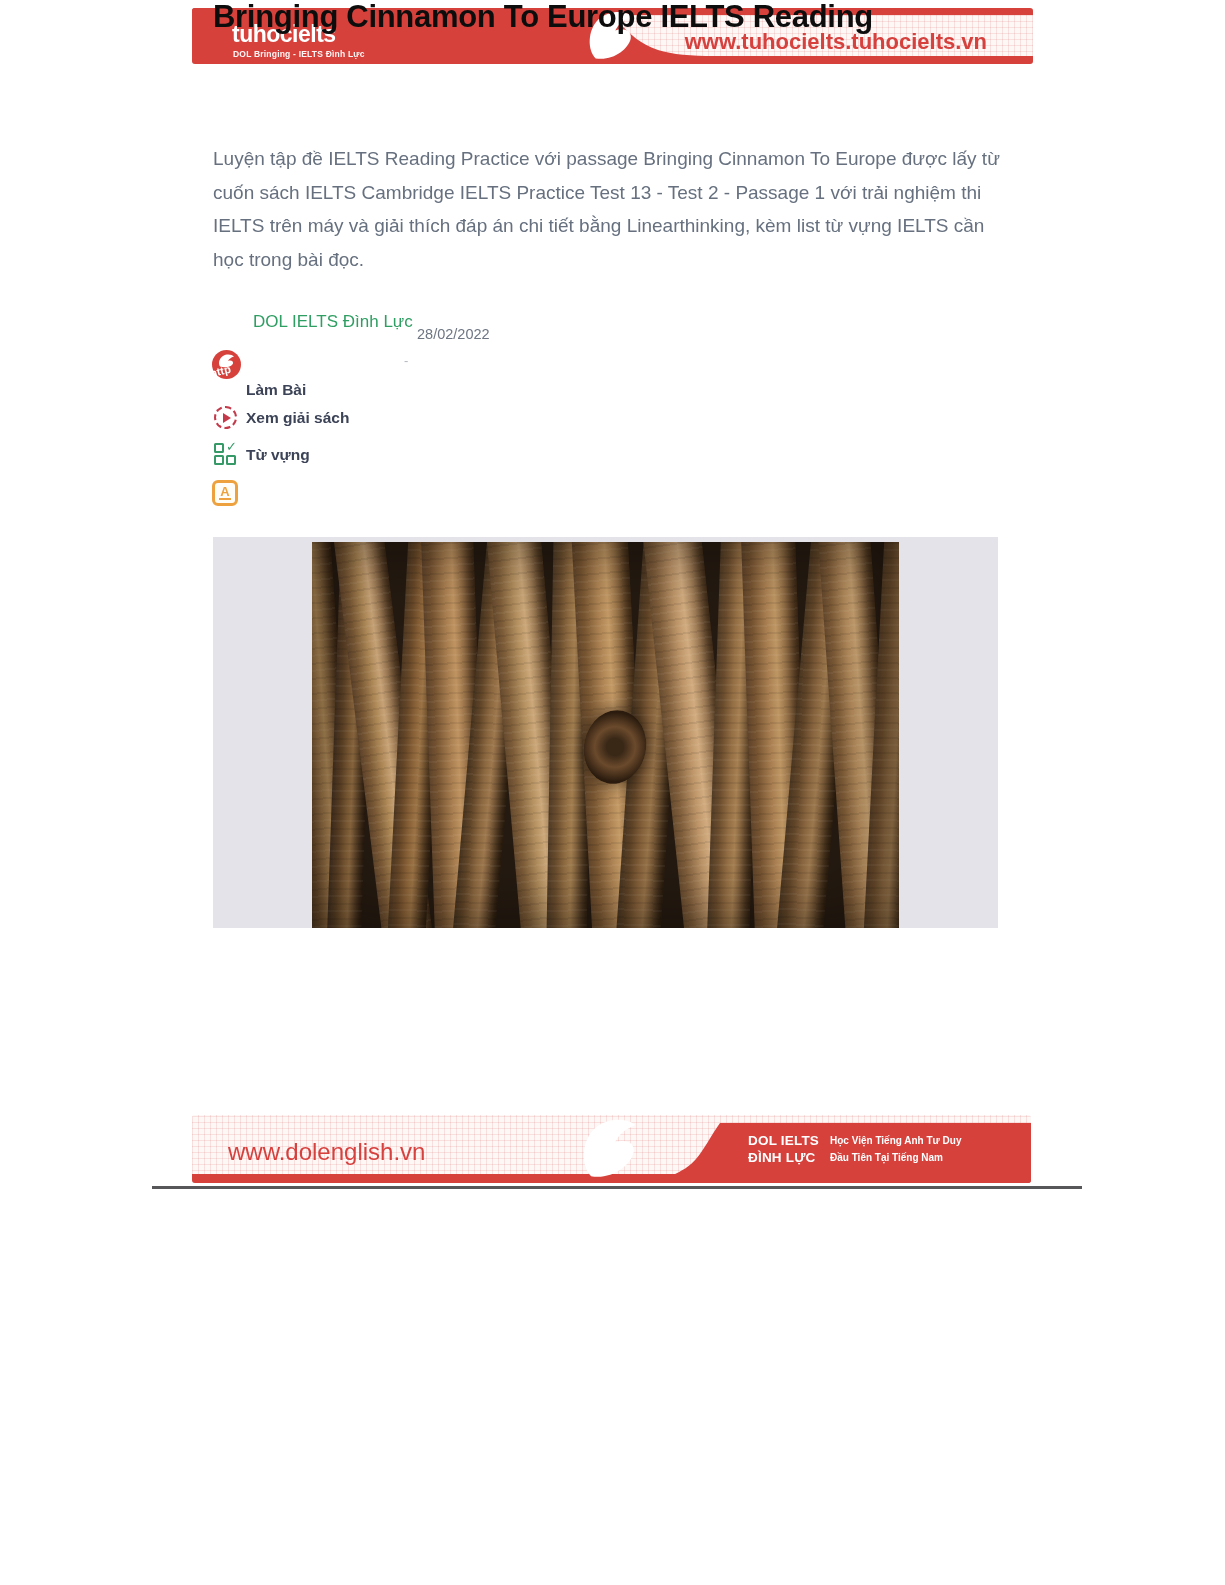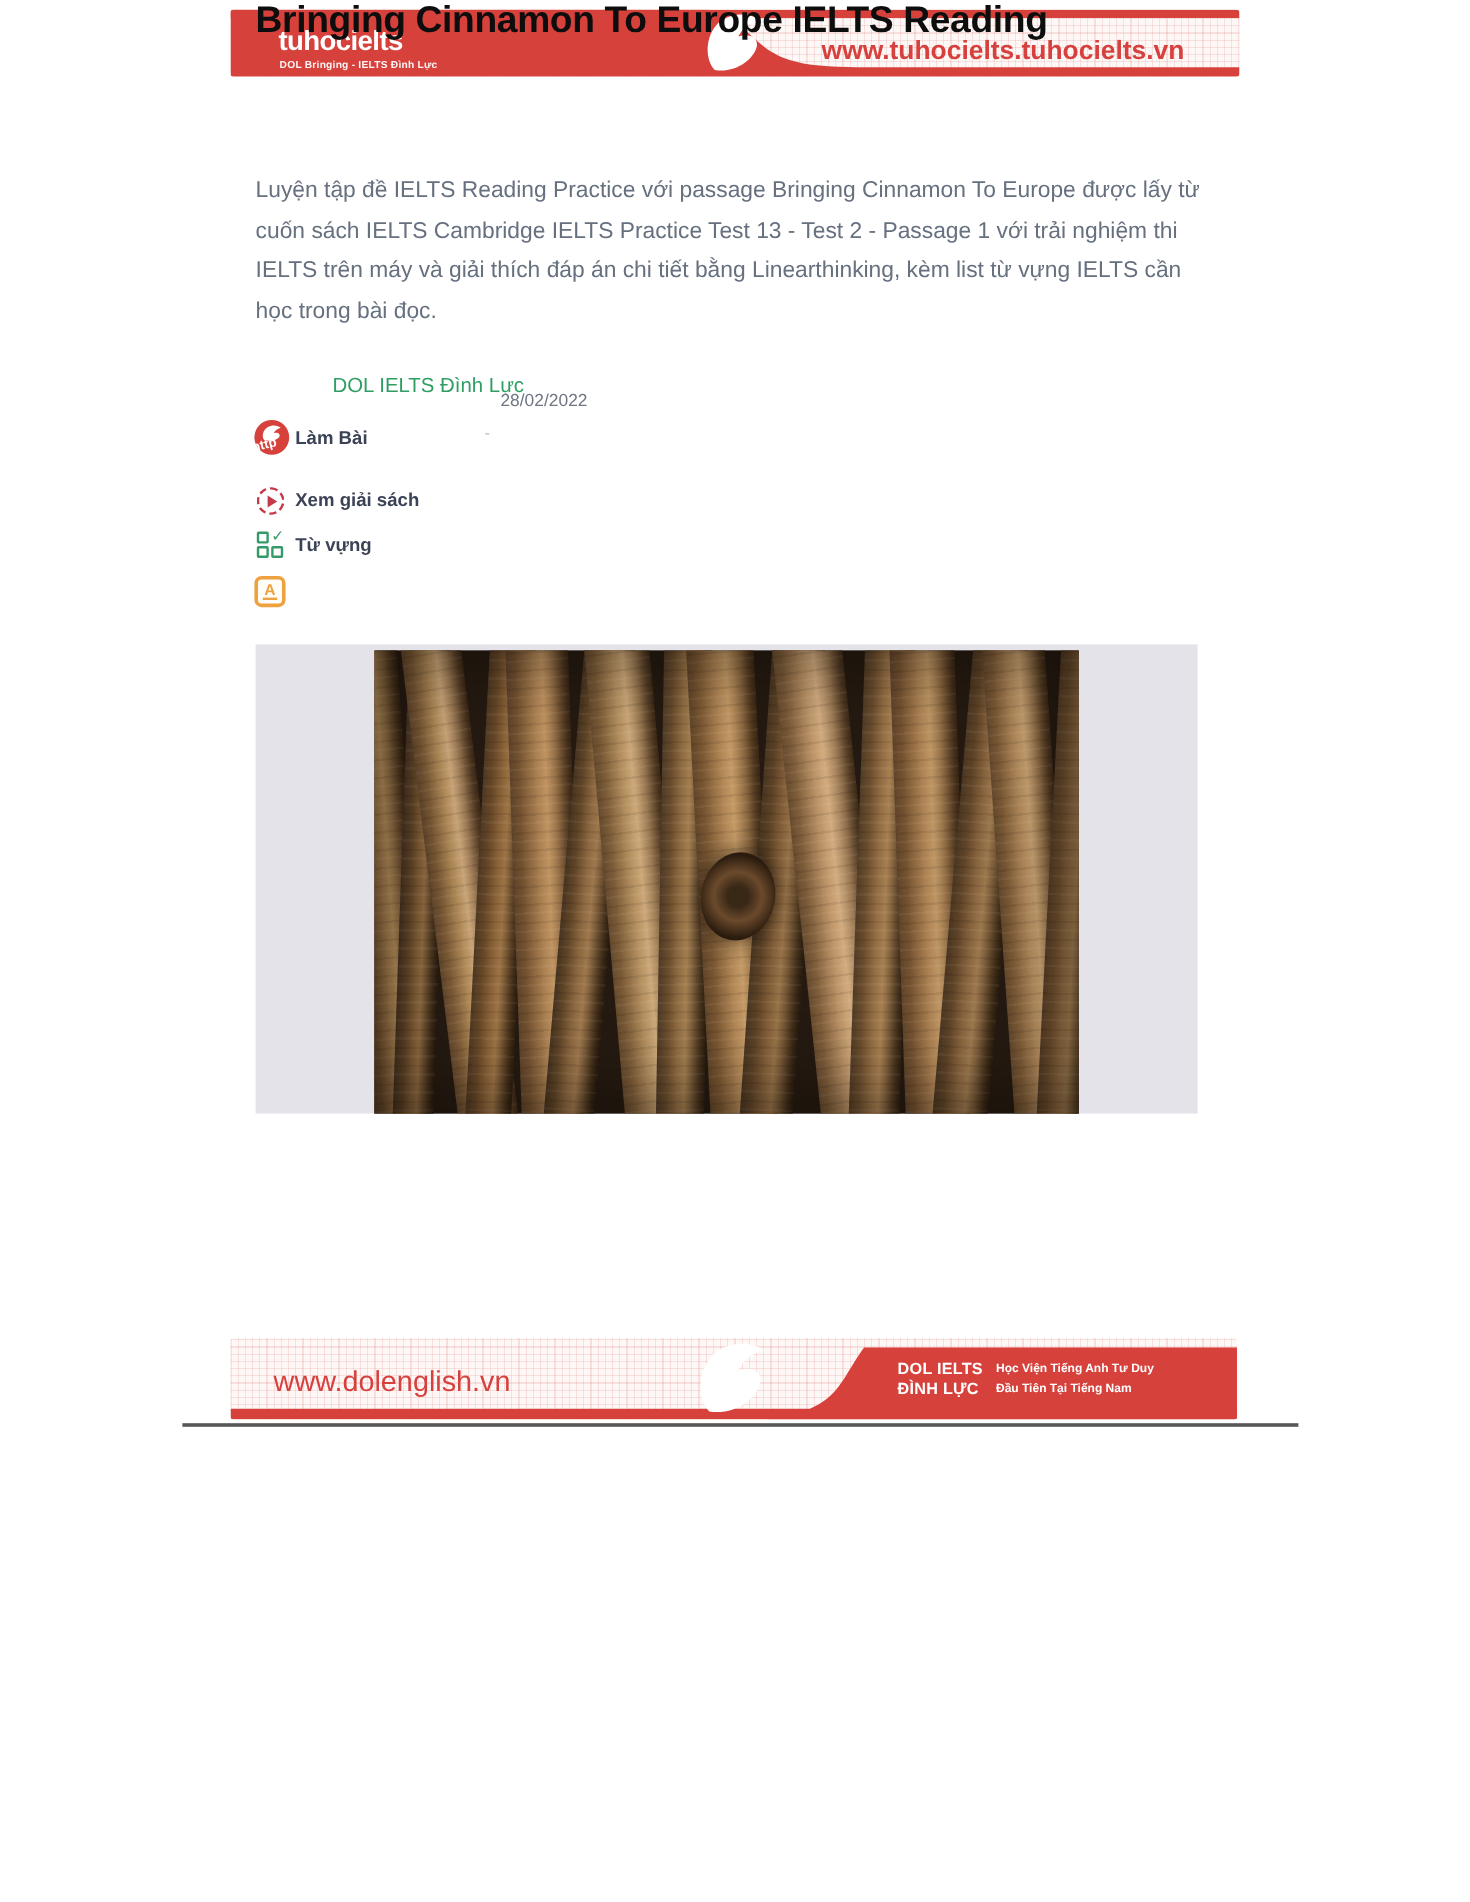--- a/index.html
+++ b/index.html
@@ -30,21 +30,21 @@
   .ftr-tag{position:absolute;left:638px;top:18px;color:#fff;font-weight:700;
     font-size:10px;line-height:16.5px;}
 
   
   #doc-title{position:absolute;left:213px;top:-8px;width:740px;z-index:5;
     font-size:31px;line-height:49px;font-weight:800;color:#0d0d0d;letter-spacing:-.3px;}
   #intro-text{position:absolute;left:213px;top:142px;width:800px;
     font-size:19px;line-height:33.5px;color:#66707f;}
 
   
-  #author-name{position:absolute;left:253px;top:312px;font-size:17px;font-weight:500;color:#2f9e62;margin-left:24px;}
+  #author-name{position:absolute;left:253px;top:312px;font-size:17px;font-weight:500;color:#2f9e62;}
   #post-date{position:absolute;left:417px;top:326px;font-size:14.5px;color:#6e7683;}
   #stray-dash{position:absolute;left:404px;top:353px;font-size:13px;color:#b4b8bf;}
 
   
   .action-label{position:absolute;left:246px;font-size:15.5px;font-weight:600;color:#3c4357;}
 
   .icon-http{position:absolute;left:212px;top:350px;width:29px;height:29px;border-radius:50%;
     background:#d6413c;}
   .icon-http svg{position:absolute;left:5px;top:3px;width:20px;height:16px;}
   .icon-http span{position:absolute;left:-2px;bottom:2px;font-size:11px;font-weight:700;color:#fff;
@@ -110,21 +110,21 @@
   <div id="author-name">DOL IELTS Đình Lực</div>
   <div id="post-date">28/02/2022</div>
   <div id="stray-dash">-</div>
 
   <div class="icon-http">
     <svg viewBox="0 0 40 30">
       <path d="M6,26 C2,20 4,10 12,5 C20,0 30,2 34,6 C28,8 24,11 22,15 C28,13 33,15 32,20 C30,26 16,30 6,26 Z" fill="#ffffff"></path>
     </svg>
     <span>http</span>
   </div>
-  <div class="action-label" style="top:357px;">Làm Bài</div>
+  <div class="action-label" style="top:381px;">Làm Bài</div>
 
   <div class="icon-play">
       <i></i>
     </div>
   <div class="action-label" style="top:409px;">Xem giải sách</div>
 
   <div class="icon-vocab">
     <span class="sq tl"></span>
     <span class="ck">✓</span>
     <span class="sq bl"></span>

